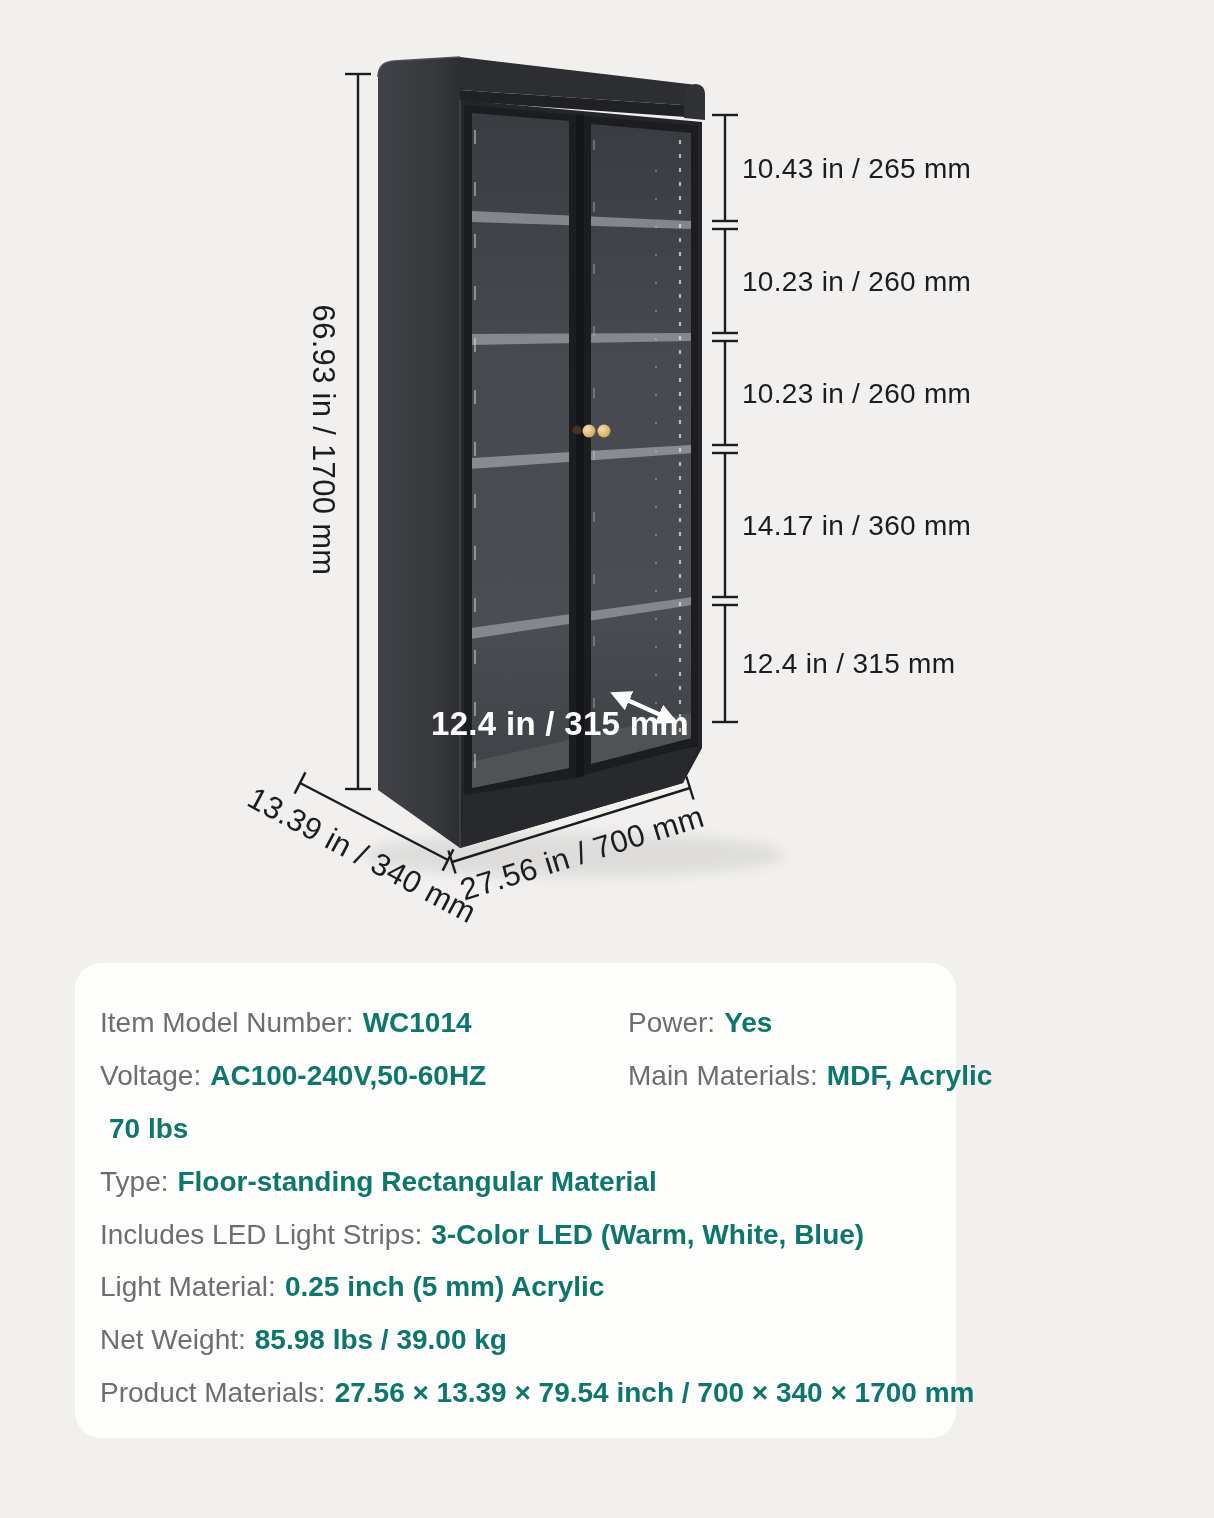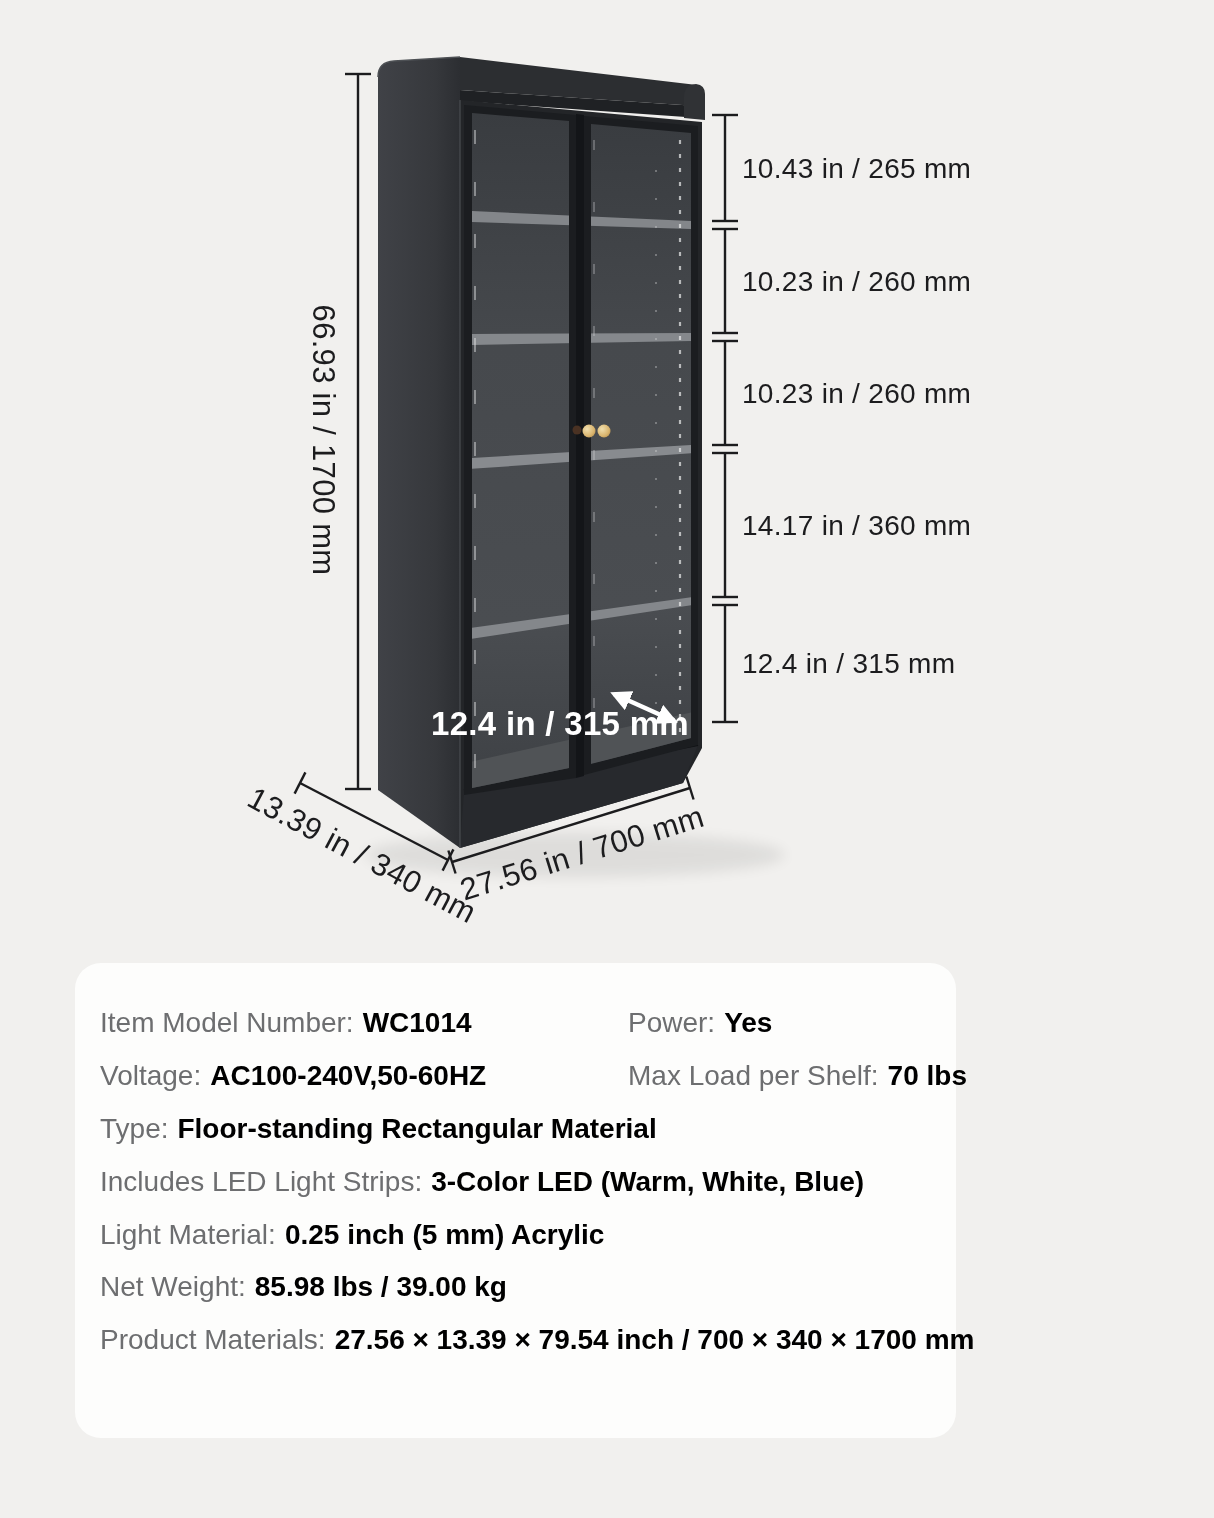--- a/index.html
+++ b/index.html
@@ -16,21 +16,21 @@
   .inner-label{font-size:33px;font-weight:700;fill:#ffffff;letter-spacing:.3px;}
 
   .panel{
     position:absolute;left:75px;top:963px;width:881px;height:475px;
     background:#fdfdfc;border-radius:26px;box-sizing:border-box;
     padding:34px 22px 0 25px;
   }
   .grid{display:grid;grid-template-columns:528px 1fr;}
   .row{height:52.8px;display:flex;align-items:center;white-space:nowrap;font-size:28px;}
   .lbl{color:#6d6e70;}
-  .val{color:#000000;font-weight:700;margin-left:9px;}
+  .val{color:#0f766e;font-weight:700;margin-left:9px;}
 </style>
 </head>
 <body>
 
 <div class="stage">
 <svg width="1214" height="960" viewBox="0 0 1214 960" xmlns="http://www.w3.org/2000/svg">
   <defs>
     <linearGradient id="sideGrad" x1="0" y1="0" x2="1" y2="0">
       <stop offset="0" stop-color="#404247"></stop>
       <stop offset="0.7" stop-color="#36383c"></stop>
@@ -160,21 +160,24 @@
     </div>
     <div class="row">
       <span class="lbl">Power:</span>
       <span class="val">Yes</span>
     </div>
     <div class="row">
       <span class="lbl">Voltage:</span>
       <span class="val">AC100-240V,50-60HZ</span>
     </div>
     <div class="row">
-      <span class="lbl">Max Load per Shelf:</span>
+      <span class="lbl">Main Materials:</span>
+      <span class="val">MDF, Acrylic</span>
+    </div>
+    <div class="row">
       <span class="val">70 lbs</span>
     </div>
   </div>
 
   <div class="row">
     <span class="lbl">Type:</span>
     <span class="val">Floor-standing Rectangular Material</span>
   </div>
   <div class="row">
     <span class="lbl">Includes LED Light Strips:</span>

